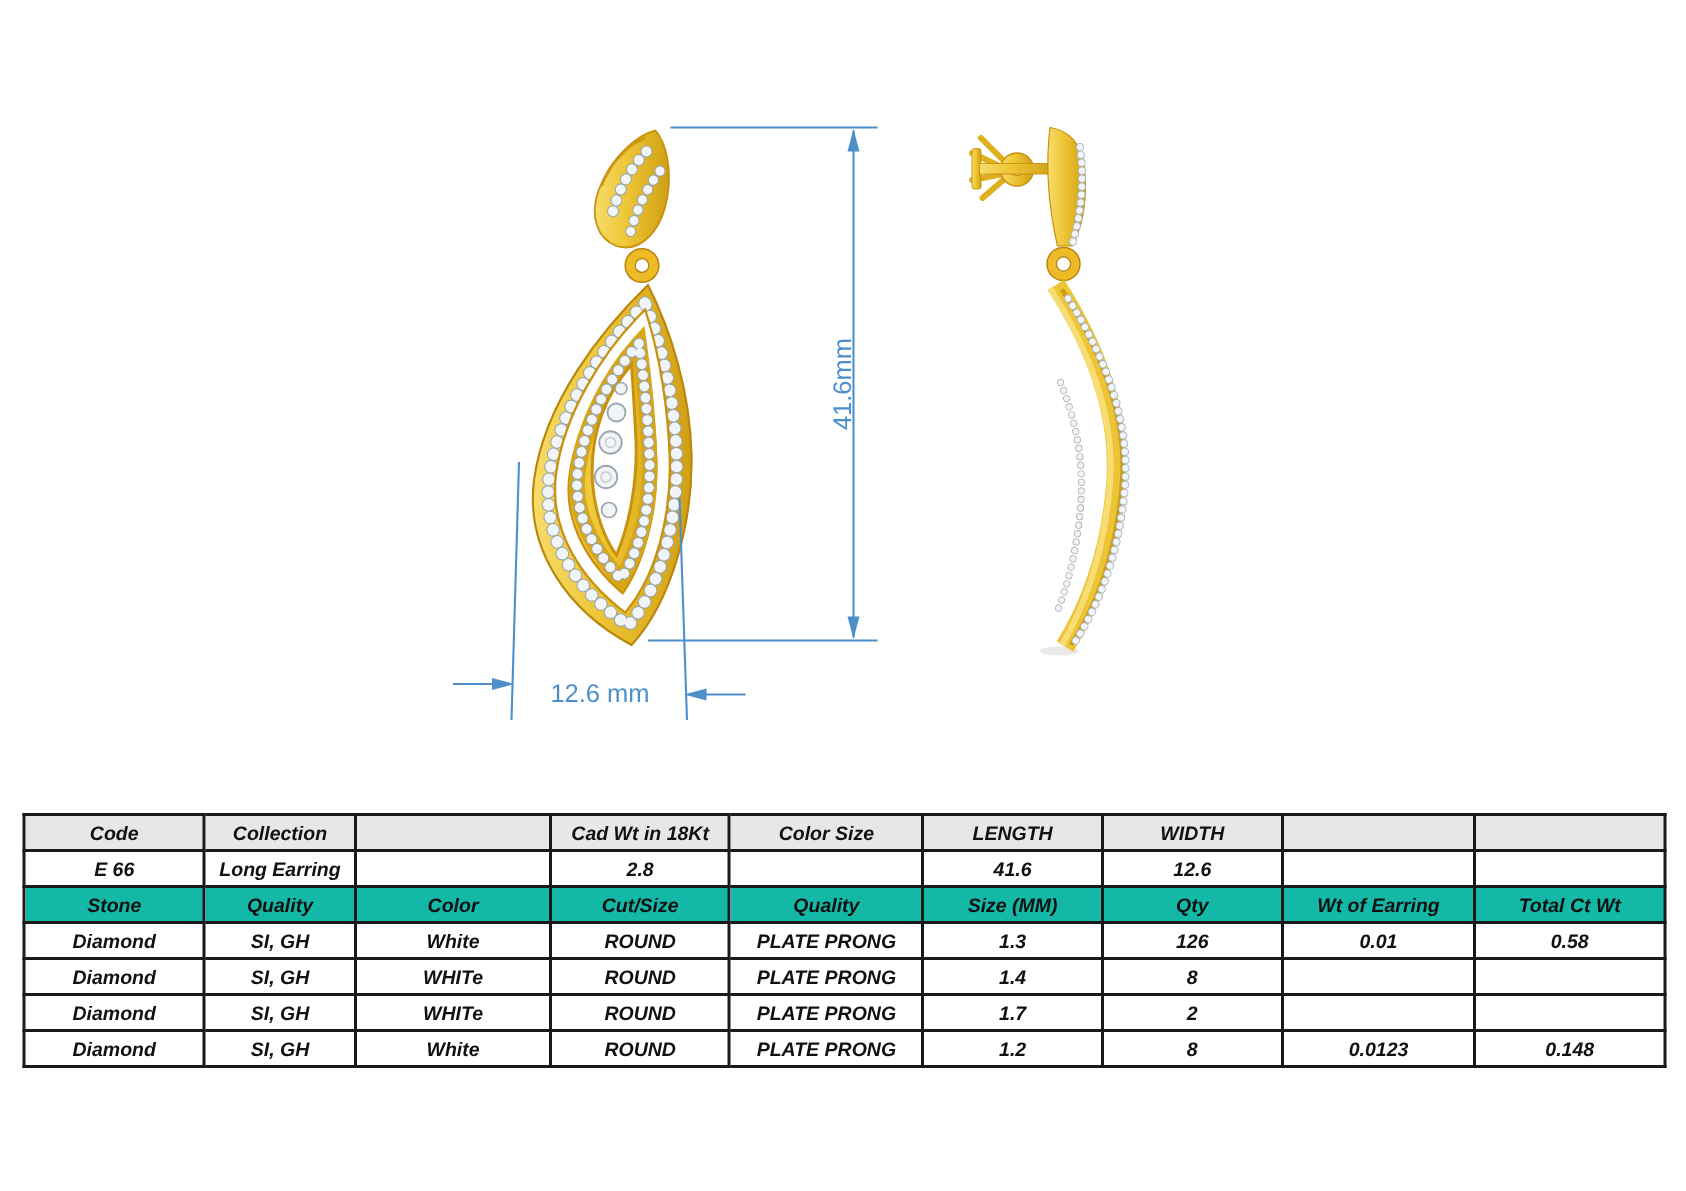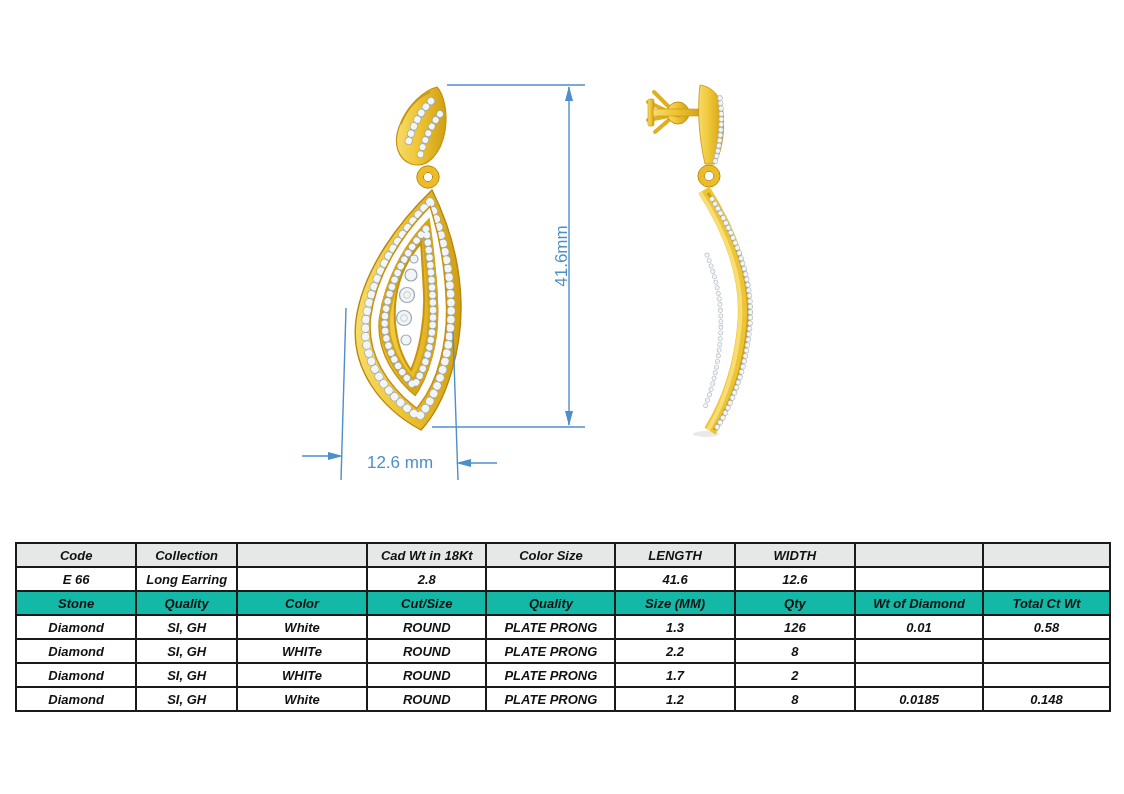--- a/index.html
+++ b/index.html
@@ -186,41 +186,41 @@
         <td></td>
       </tr>
       <tr class="row-yellow">
         <td>Stone</td>
         <td>Quality</td>
         <td>Color</td>
         <td>Cut/Size</td>
         <td>Quality</td>
         <td>Size (MM)</td>
         <td>Qty</td>
-        <td>Wt of Diamond</td>
+        <td>Wt of Earring</td>
         <td>Total Ct Wt</td>
       </tr>
       <tr class="row-white">
         <td>Diamond</td>
         <td>SI, GH</td>
         <td>White</td>
         <td>ROUND</td>
         <td>PLATE PRONG</td>
         <td>1.3</td>
         <td>126</td>
         <td>0.01</td>
         <td>0.58</td>
       </tr>
       <tr class="row-white">
         <td>Diamond</td>
         <td>SI, GH</td>
         <td>WHITe</td>
         <td>ROUND</td>
         <td>PLATE PRONG</td>
-        <td>2.2</td>
+        <td>1.4</td>
         <td>8</td>
         <td></td>
         <td></td>
       </tr>
       <tr class="row-white">
         <td>Diamond</td>
         <td>SI, GH</td>
         <td>WHITe</td>
         <td>ROUND</td>
         <td>PLATE PRONG</td>
@@ -230,18 +230,18 @@
         <td></td>
       </tr>
       <tr class="row-white">
         <td>Diamond</td>
         <td>SI, GH</td>
         <td>White</td>
         <td>ROUND</td>
         <td>PLATE PRONG</td>
         <td>1.2</td>
         <td>8</td>
-        <td>0.0185</td>
+        <td>0.0123</td>
         <td>0.148</td>
       </tr>
     </tbody>
   </table>
 </div>
 
 </body></html>

